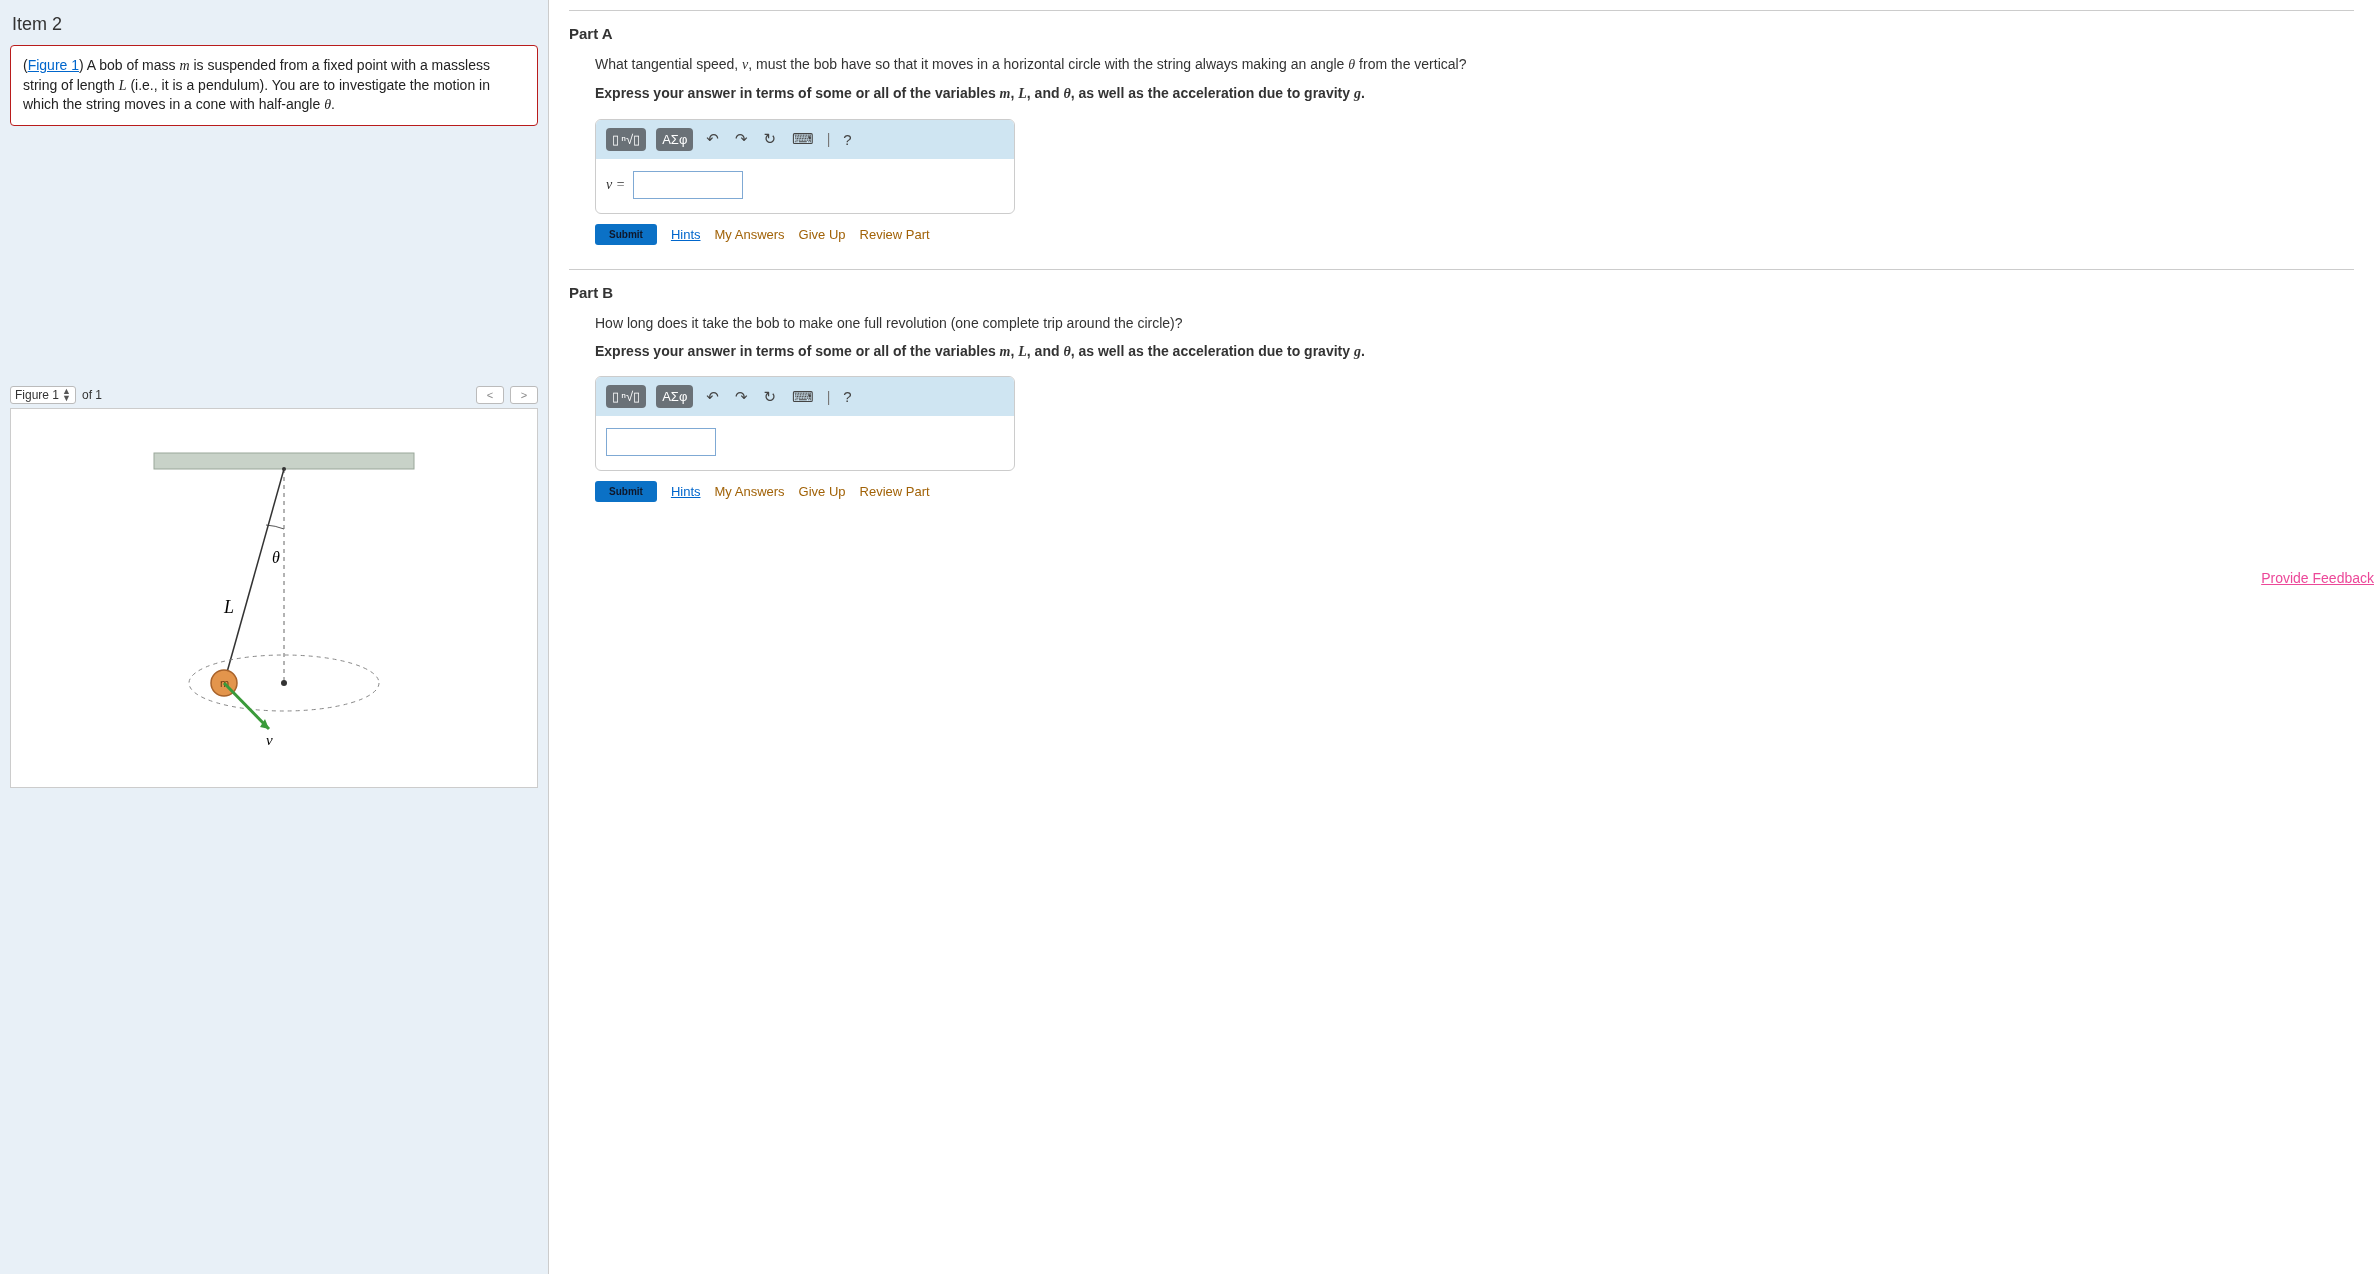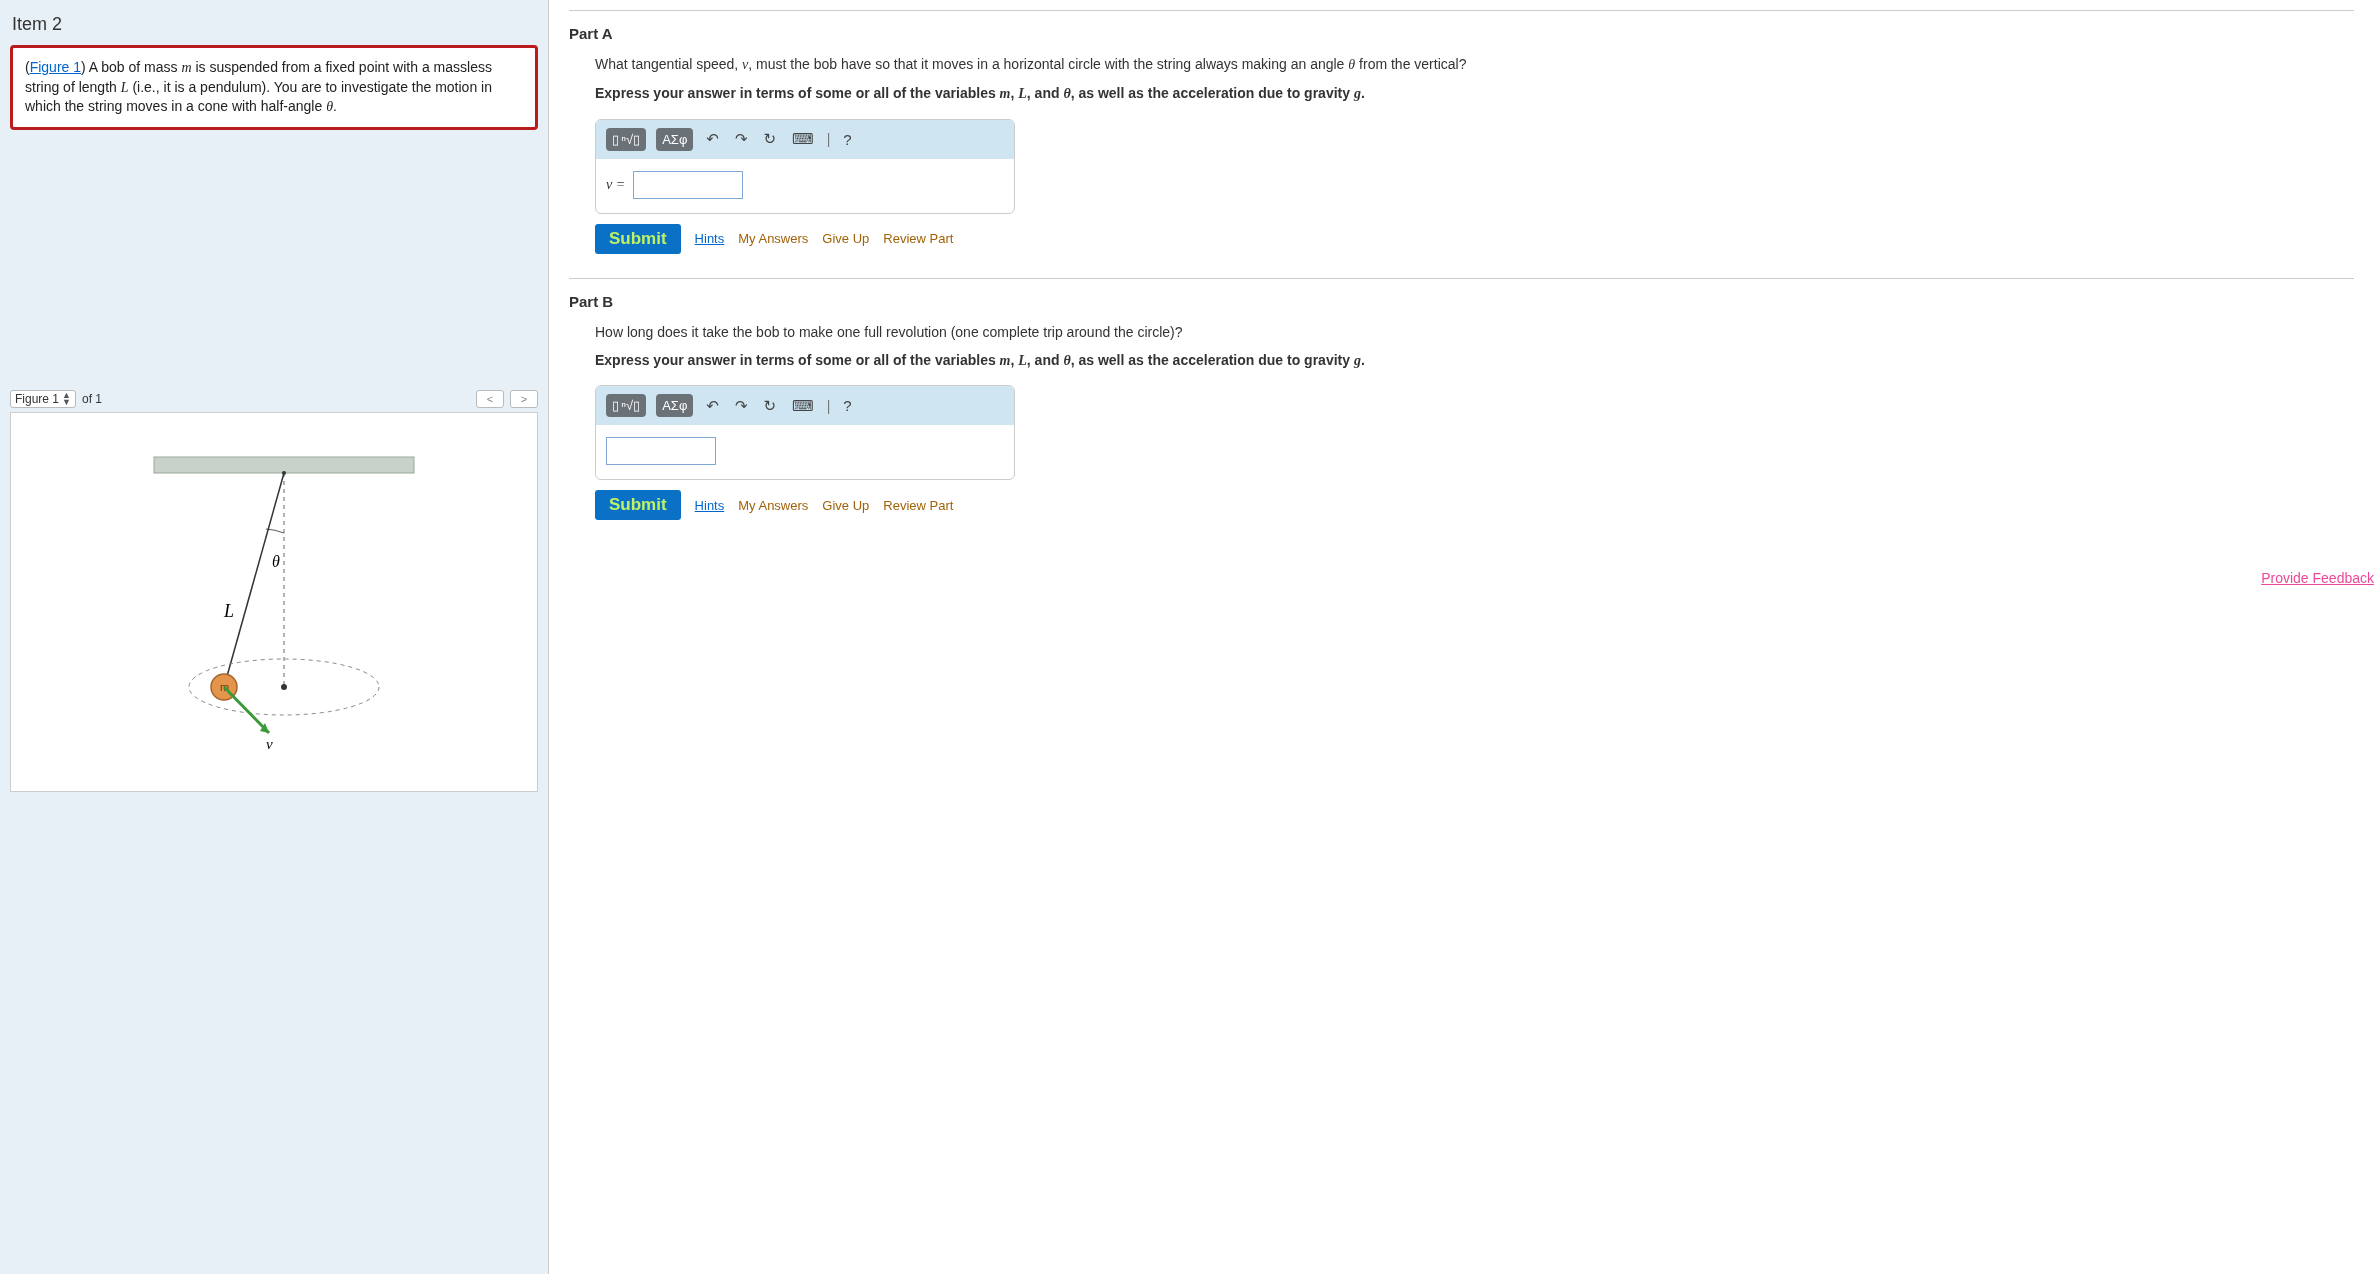--- a/index.html
+++ b/index.html
@@ -19,21 +19,21 @@
     display: flex;
     flex-direction: column;
   }
   .item-title {
     font-size: 18px;
     color: #333;
     padding: 4px 2px 10px 2px;
   }
   .problem-box {
     background: #fff;
-    border: 3px solid #b91c1c;
+    border: 1px solid #b91c1c;
     border-radius: 4px;
     padding: 10px 12px;
     font-size: 14px;
     line-height: 1.4;
     color: #222;
   }
   .problem-box .figlink {
     color: #0066cc;
     text-decoration: underline;
   }
@@ -182,26 +182,26 @@
     font-size: 13px;
   }
   .action-row {
     margin-top: 10px;
     display: flex;
     align-items: center;
     gap: 14px;
   }
   .submit-btn {
     background: #0b71c6;
-    color: #bef264;
+    color: #0f172a;
     border: none;
     border-radius: 3px;
     padding: 5px 14px;
     font-weight: bold;
-    font-size: 17px;
+    font-size: 10px;
     cursor: pointer;
   }
   .action-link {
     color: #0066cc;
     text-decoration: underline;
     font-weight: normal;
     font-size: 13px;
     cursor: pointer;
   }
   .action-text {

